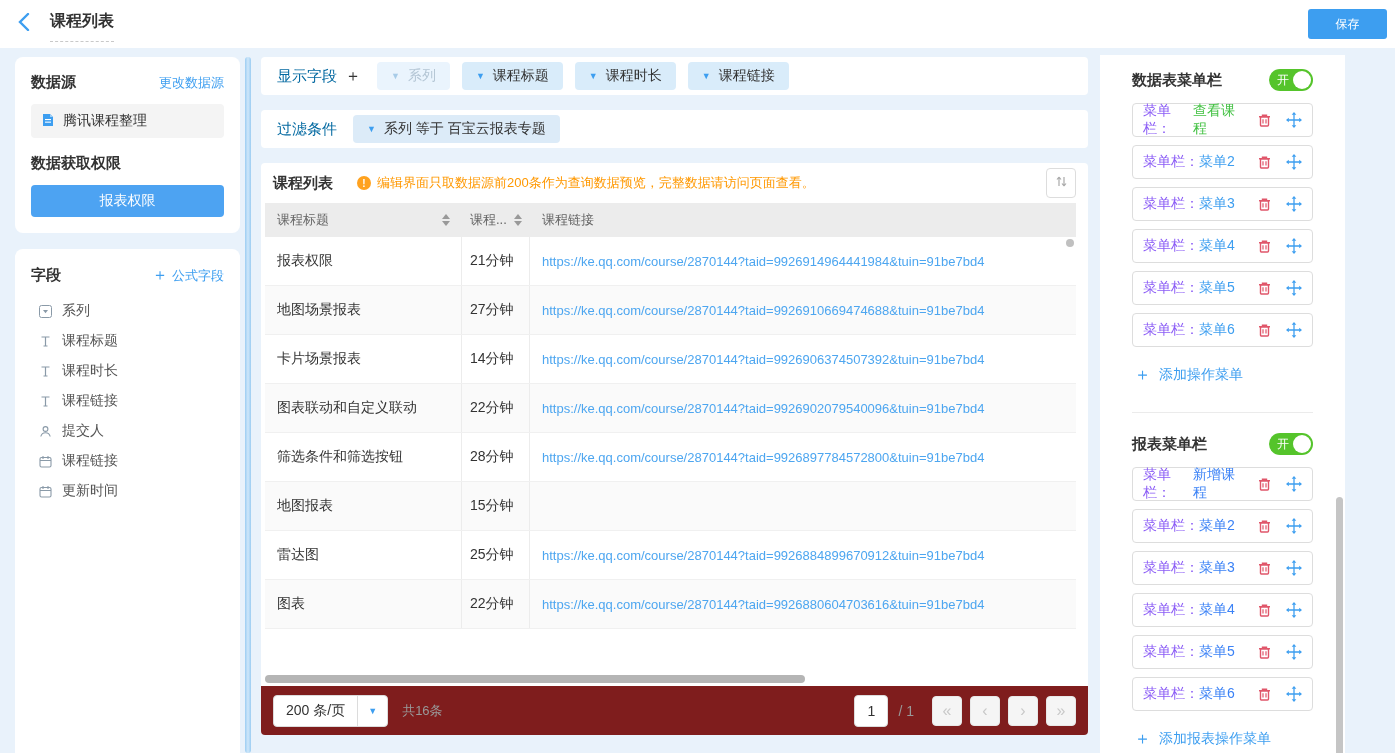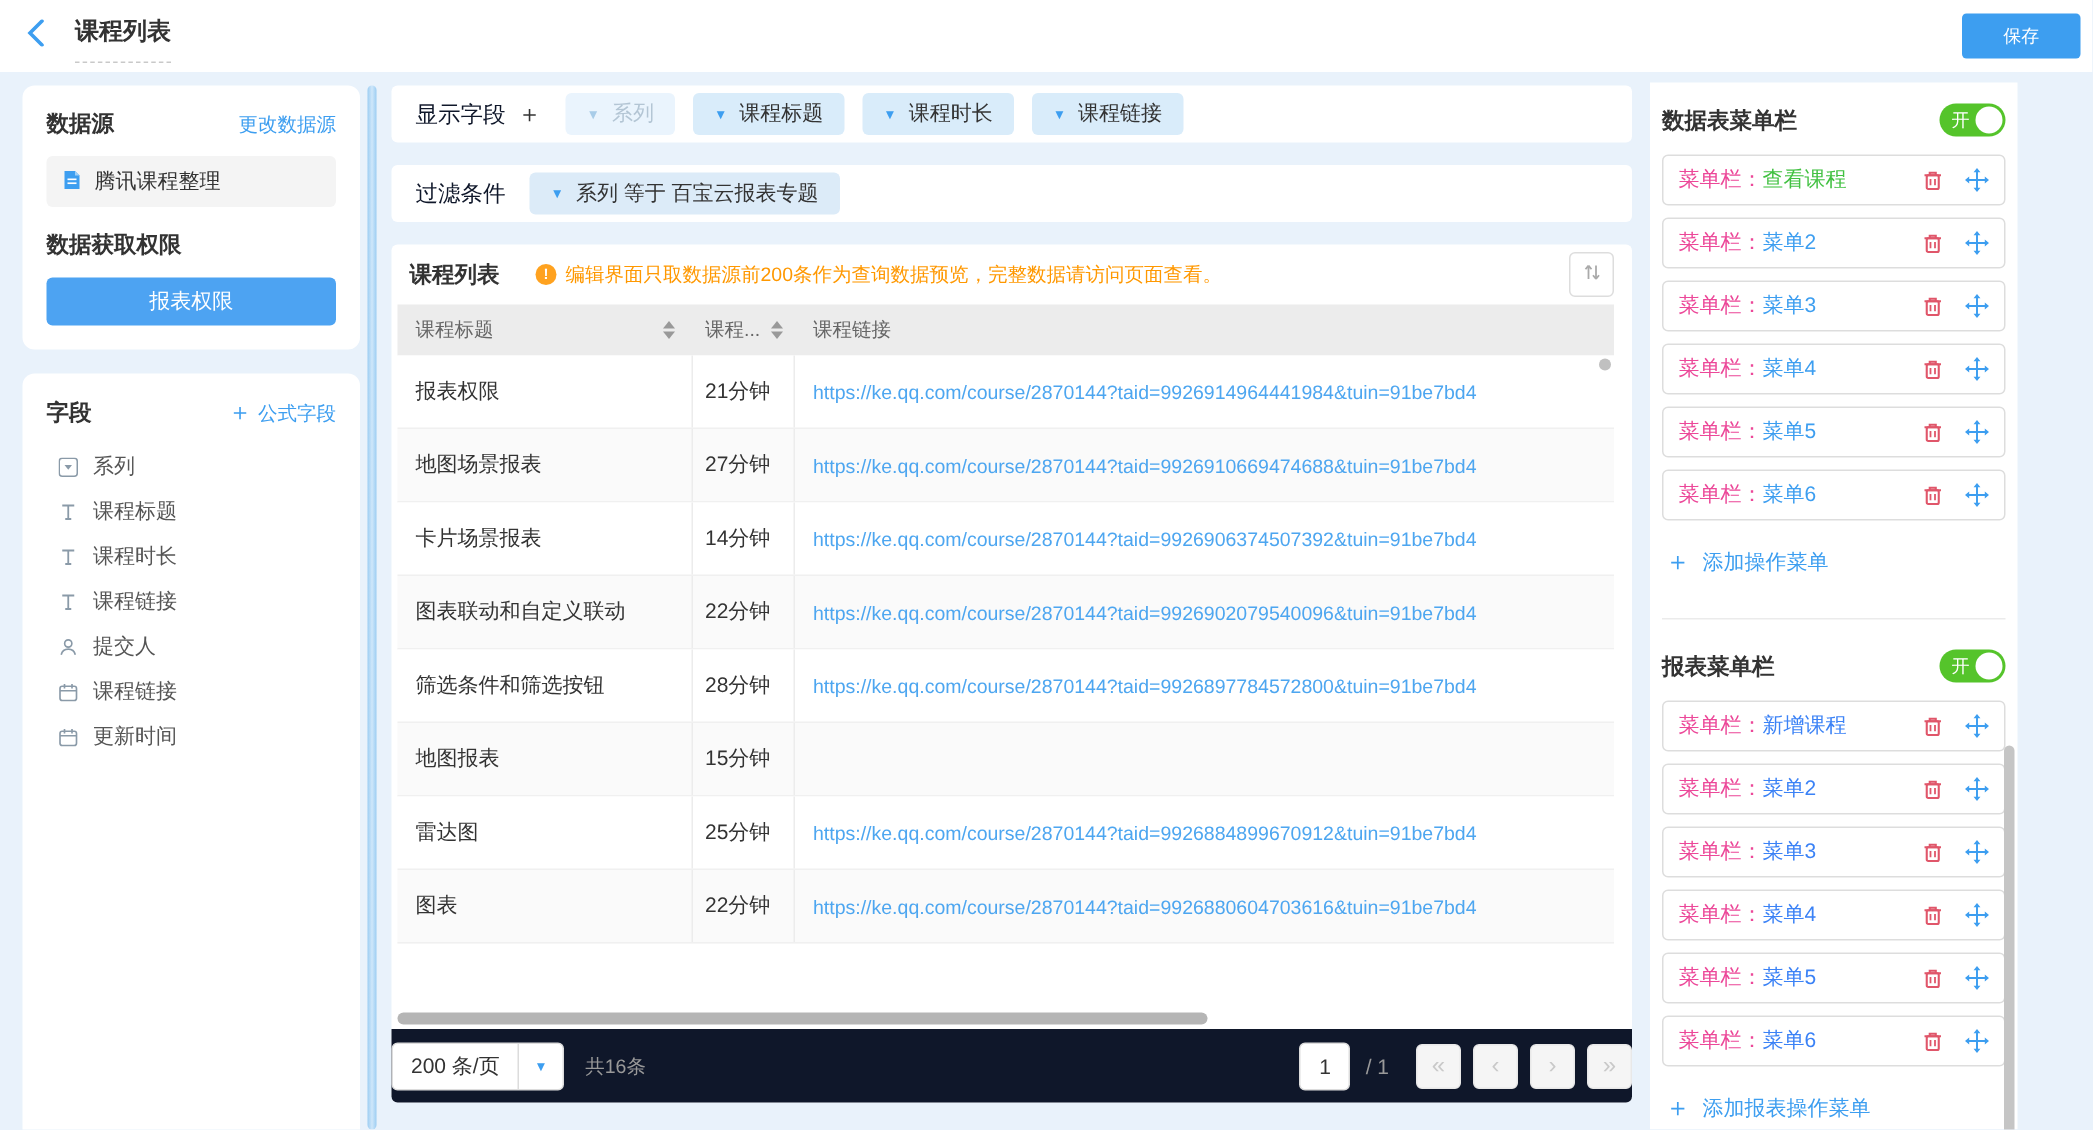--- a/index.html
+++ b/index.html
@@ -28,21 +28,21 @@
   .fieldlist { margin-top:10px; }
   .fitem { display:flex; align-items:center; gap:10px; height:30px; color:#555; font-size:14px; padding-left:8px; cursor:pointer; }
   .ficon { display:flex; align-items:center; }
   .left-sb { position:absolute; left:245px; top:57px; width:6px; height:696px; border-radius:3px;
     background:linear-gradient(90deg,#9ccdf2,#cfe7fa,#9ccdf2); }
 
   
   .center { position:absolute; left:261px; top:57px; width:827px; }
   .row-card { height:38px; border-radius:4px; display:flex; align-items:center; padding:0 16px; background:#fff; }
   .row-card + .row-card { margin-top:15px; }
-  .rowlabel { font-size:15px; color:#0f172a; }
+  .rowlabel { font-size:15px; color:#0369a1; }
   .plus { font-size:16px; color:#333; margin-left:8px; cursor:pointer; }
   .tags { display:flex; gap:12px; margin-left:16px; }
   .tag { display:inline-flex; align-items:center; height:28px; padding:0 14px; background:#d9ecfa; border-radius:4px; font-size:14px; color:#333; gap:8px; cursor:pointer; white-space:nowrap; }
   .tag .caret { color:#3d9ef0; font-size:9px; }
   .tag.disabled { background:#eaf4fd; color:#b3c5d4; }
   .tag.disabled .caret { color:#a8cce8; }
   .tag.filter { background:#dcebf8; }
 
   .table-card { margin-top:15px; height:572px; border-radius:4px; background:#fff; position:relative; }
   .tc-titlebar { height:40px; display:flex; align-items:center; padding:0 12px; }
@@ -63,37 +63,37 @@
   .tbody { margin:0 12px 0 4px; }
   .trow { display:flex; height:49px; align-items:stretch; border-bottom:1px solid #f0f0f0; font-size:14px; color:#333; background:#fff; }
   .trow:nth-child(even) { background:#fafafa; }
   .td { display:flex; align-items:center; }
   .td1 { width:197px; padding:0 12px; border-right:1px solid #ececec; }
   .td2 { width:68px; padding:0 8px; border-right:1px solid #ececec; }
   .td3 { flex:1; padding:12px 12px; overflow:hidden; }
   .link { color:#4da6f0; font-size:13px; white-space:nowrap; cursor:pointer; }
   .h-sb { position:absolute; left:4px; bottom:52px; width:540px; height:8px; background:#b5b5b5; border-radius:4px; cursor:pointer; }
   .tv-dot { position:absolute; right:14px; top:76px; width:8px; height:8px; border-radius:50%; background:#c0c0c0; }
-  .pager { position:absolute; bottom:0; left:0; right:0; height:49px; display:flex; align-items:center; padding:0 0; background:#0f172a; border-radius:0 0 4px 4px; }
+  .pager { position:absolute; bottom:0; left:0; right:0; height:49px; display:flex; align-items:center; padding:0 12px; background:#7f1d1d; border-radius:0 0 4px 4px; }
   .pagesize { display:flex; align-items:center; height:32px; border:1px solid #dcdcdc; border-radius:4px; background:#fff; cursor:pointer; }
   .pagesize .val { padding:0 12px; font-size:14px; color:#333; }
   .pagesize .arrow { width:30px; height:100%; border-left:1px solid #dcdcdc; display:flex; align-items:center; justify-content:center; color:#3d9ef0; font-size:9px; }
   .total { color:#999; font-size:13px; margin-left:14px; }
   .pageinput { width:34px; height:32px; border:1px solid #dcdcdc; border-radius:4px; display:flex; align-items:center; justify-content:center; font-size:14px; color:#333; background:#fff; }
   .pagetotal { color:#999; font-size:14px; margin:0 10px 0 10px; }
   .navbtn { width:30px; height:30px; background:#f5f5f5; border:1px solid #e8e8e8; border-radius:4px; display:flex; align-items:center; justify-content:center; color:#c9c9c9; font-size:16px; margin-left:8px; cursor:default; font-family:inherit; line-height:1; }
 
   
-  .right { position:absolute; left:1100px; top:55px; width:245px; height:698px; background:#fff; padding:14px 8px; }
+  .right { position:absolute; left:1100px; top:55px; width:245px; height:698px; background:#fff; padding:14px 32px; }
   .rhead { display:flex; align-items:center; justify-content:space-between; margin-bottom:12px; }
   .toggle { width:44px; height:22px; border-radius:11px; background:#55c42b; position:relative; display:flex; align-items:center; cursor:pointer; flex:none; }
   .toggle .t { color:#fff; font-size:12px; margin-left:8px; }
   .toggle .knob { position:absolute; right:2px; top:2px; width:18px; height:18px; border-radius:50%; background:#fff; }
   .mitem { display:flex; align-items:center; height:34px; border:1px solid #ddd; border-radius:4px; padding:0 10px; margin-bottom:8px; font-size:14px; background:#fff; cursor:pointer; }
-  .mitem .prefix { color:#ec4899; }
+  .mitem .prefix { color:#8b5cf6; }
   .mitem .name.green { color:#42c142; }
   .mitem .name.blue { color:#3d9ef0; }
   .mitem .name.gray { color:#3b82f6; }
   .mitem .spacer { flex:1; }
   .iconbtn { display:flex; align-items:center; margin-left:14px; cursor:pointer; }
   .addlink { color:#3d9ef0; font-size:14px; display:inline-flex; align-items:center; gap:8px; margin:8px 0 0 2px; cursor:pointer; }
   .addlink .aplus { font-size:17px; }
   .rdivider { border-top:1px solid #ebebeb; margin:26px 0 20px; }
   .right-sb { position:absolute; right:2px; top:442px; width:7px; height:320px; background:#c5c5c5; border-radius:4px; cursor:pointer; }
 </style>

